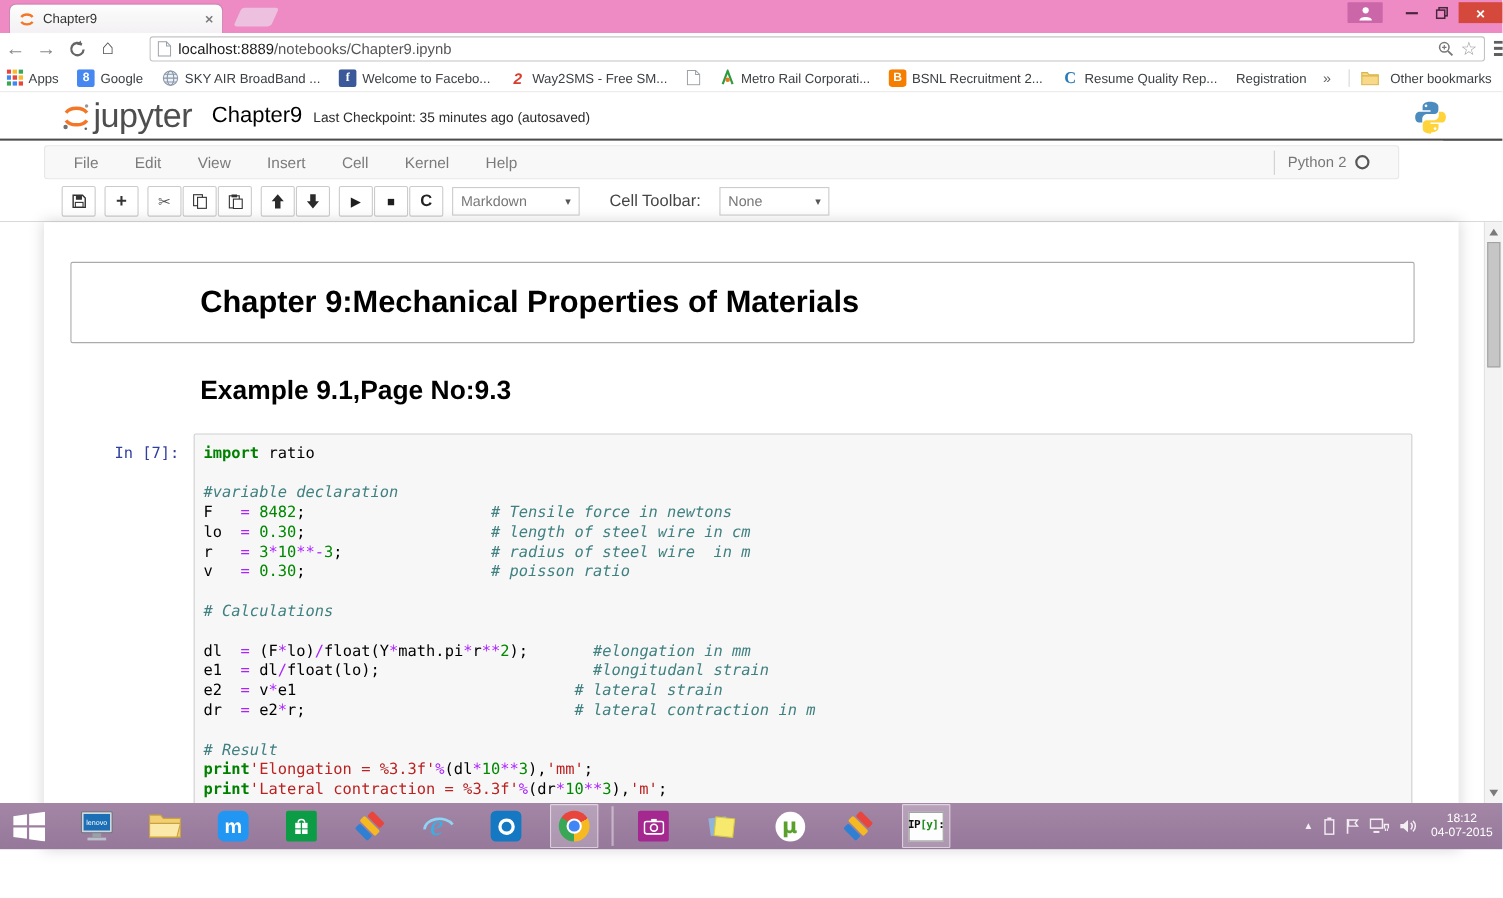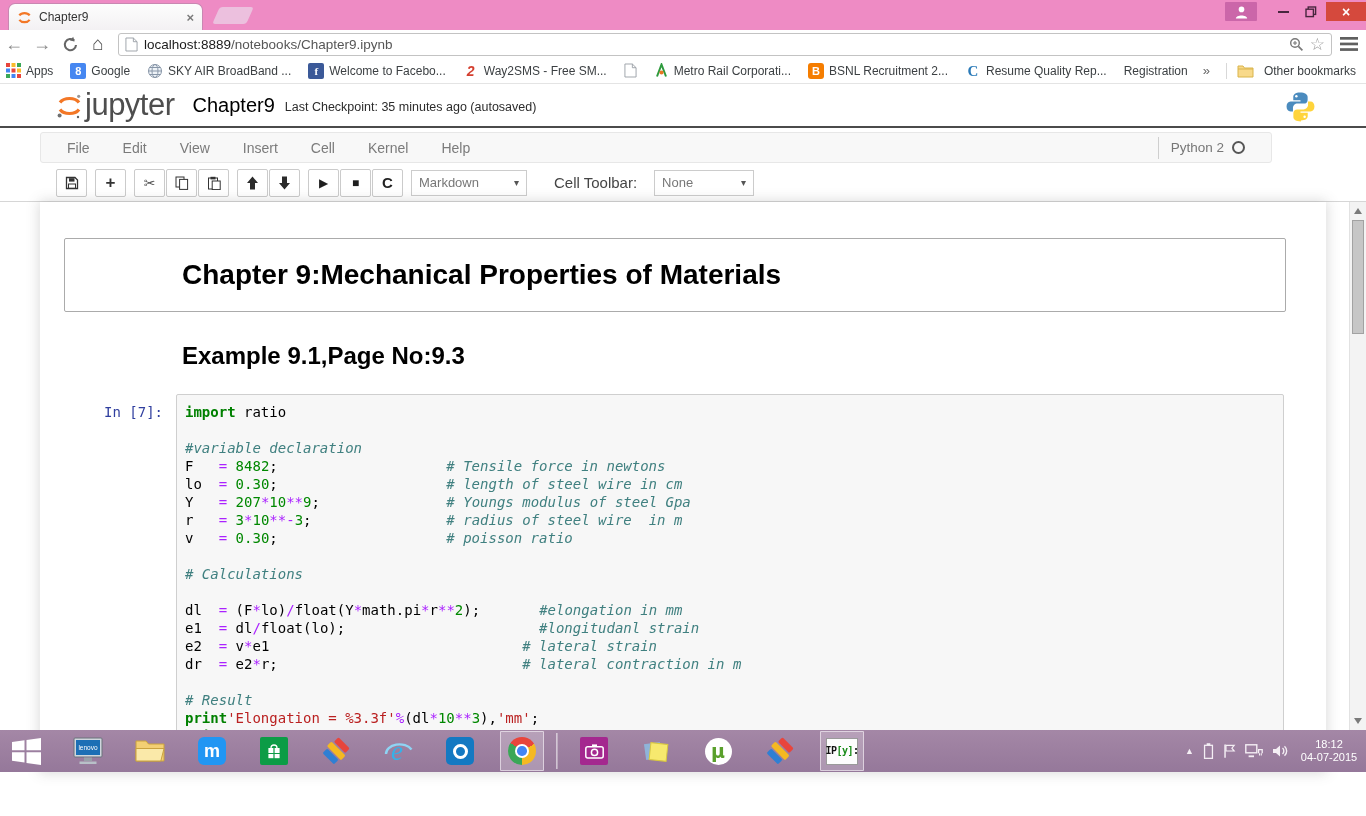--- a/index.html
+++ b/index.html
@@ -20,21 +20,21 @@
   .cap-person{left:1225px;width:32px;background:#cb66a9;border-radius:1px}
   .cap-min{left:1270px;width:26px}
   .cap-min .bar{width:11px;height:2px;background:#48263e}
   .cap-restore{left:1298px;width:26px}
   .cap-close{left:1326px;width:40px;background:#d5493d;color:#fff;font-size:14px;font-weight:bold}
 
   
   .navrow{position:absolute;left:0;top:30px;width:1366px;height:28px;background:#fff;
     display:flex;align-items:center}
   .nav-ic{width:28px;text-align:center;font-size:18px;color:#8a8a8a;font-weight:bold;flex:none}
-  .omnibox{flex:none;width:1214px;height:23px;margin-left:6px;border:1px solid #c3c3c3;border-radius:3px;
+  .omnibox{flex:none;width:1214px;height:23px;margin-left:24px;border:1px solid #c3c3c3;border-radius:3px;
     background:#fff;display:flex;align-items:center;padding:0 6px;gap:6px}
   .url{font-size:13.5px;white-space:nowrap;overflow:hidden;flex:1}
   .url .host{color:#1b1b1b}
   .url .rest{color:#565656}
   .hamburger{margin-left:8px}
 
   
   .bookmarksbar{position:absolute;left:0;top:58px;width:1366px;height:26px;background:#fff;
     border-bottom:1px solid #e4e4e4;display:flex;align-items:center;padding:0 6px}
   #bookmarks-list{display:flex;align-items:center;gap:17px;flex:1;overflow:hidden}
@@ -466,21 +466,20 @@
         <h2>Example 9.1,Page No:9.3</h2>
       </div>
       <div class="cell-code">
         <div class="prompt">In [7]:</div>
         <div class="codebox" id="code-lines">
             <div class="code-line"><span class="tk-k">import</span><span class="tk-p"> ratio</span></div>
             <div class="code-line">&nbsp;</div>
             <div class="code-line"><span class="tk-c">#variable declaration</span></div>
             <div class="code-line"><span class="tk-p">F   </span><span class="tk-o">=</span><span class="tk-p"> </span><span class="tk-n">8482</span><span class="tk-p">;                    </span><span class="tk-c"># Tensile force in newtons</span></div>
             <div class="code-line"><span class="tk-p">lo  </span><span class="tk-o">=</span><span class="tk-p"> </span><span class="tk-n">0.30</span><span class="tk-p">;                    </span><span class="tk-c"># length of steel wire in cm</span></div>
-            <div class="code-line"><span class="tk-p">Y   </span><span class="tk-o">=</span><span class="tk-p"> </span><span class="tk-n">207</span><span class="tk-o">*</span><span class="tk-n">10</span><span class="tk-o">**</span><span class="tk-n">9</span><span class="tk-p">;               </span><span class="tk-c"># Youngs modulus of steel Gpa</span></div>
             <div class="code-line"><span class="tk-p">r   </span><span class="tk-o">=</span><span class="tk-p"> </span><span class="tk-n">3</span><span class="tk-o">*</span><span class="tk-n">10</span><span class="tk-o">**-</span><span class="tk-n">3</span><span class="tk-p">;                </span><span class="tk-c"># radius of steel wire  in m</span></div>
             <div class="code-line"><span class="tk-p">v   </span><span class="tk-o">=</span><span class="tk-p"> </span><span class="tk-n">0.30</span><span class="tk-p">;                    </span><span class="tk-c"># poisson ratio</span></div>
             <div class="code-line">&nbsp;</div>
             <div class="code-line"><span class="tk-c"># Calculations</span></div>
             <div class="code-line">&nbsp;</div>
             <div class="code-line"><span class="tk-p">dl  </span><span class="tk-o">=</span><span class="tk-p"> (F</span><span class="tk-o">*</span><span class="tk-p">lo)</span><span class="tk-o">/</span><span class="tk-b">float</span><span class="tk-p">(Y</span><span class="tk-o">*</span><span class="tk-p">math.pi</span><span class="tk-o">*</span><span class="tk-p">r</span><span class="tk-o">**</span><span class="tk-n">2</span><span class="tk-p">);       </span><span class="tk-c">#elongation in mm</span></div>
             <div class="code-line"><span class="tk-p">e1  </span><span class="tk-o">=</span><span class="tk-p"> dl</span><span class="tk-o">/</span><span class="tk-b">float</span><span class="tk-p">(lo);                       </span><span class="tk-c">#longitudanl strain</span></div>
             <div class="code-line"><span class="tk-p">e2  </span><span class="tk-o">=</span><span class="tk-p"> v</span><span class="tk-o">*</span><span class="tk-p">e1                              </span><span class="tk-c"># lateral strain</span></div>
             <div class="code-line"><span class="tk-p">dr  </span><span class="tk-o">=</span><span class="tk-p"> e2</span><span class="tk-o">*</span><span class="tk-p">r;                             </span><span class="tk-c"># lateral contraction in m</span></div>
             <div class="code-line">&nbsp;</div>

